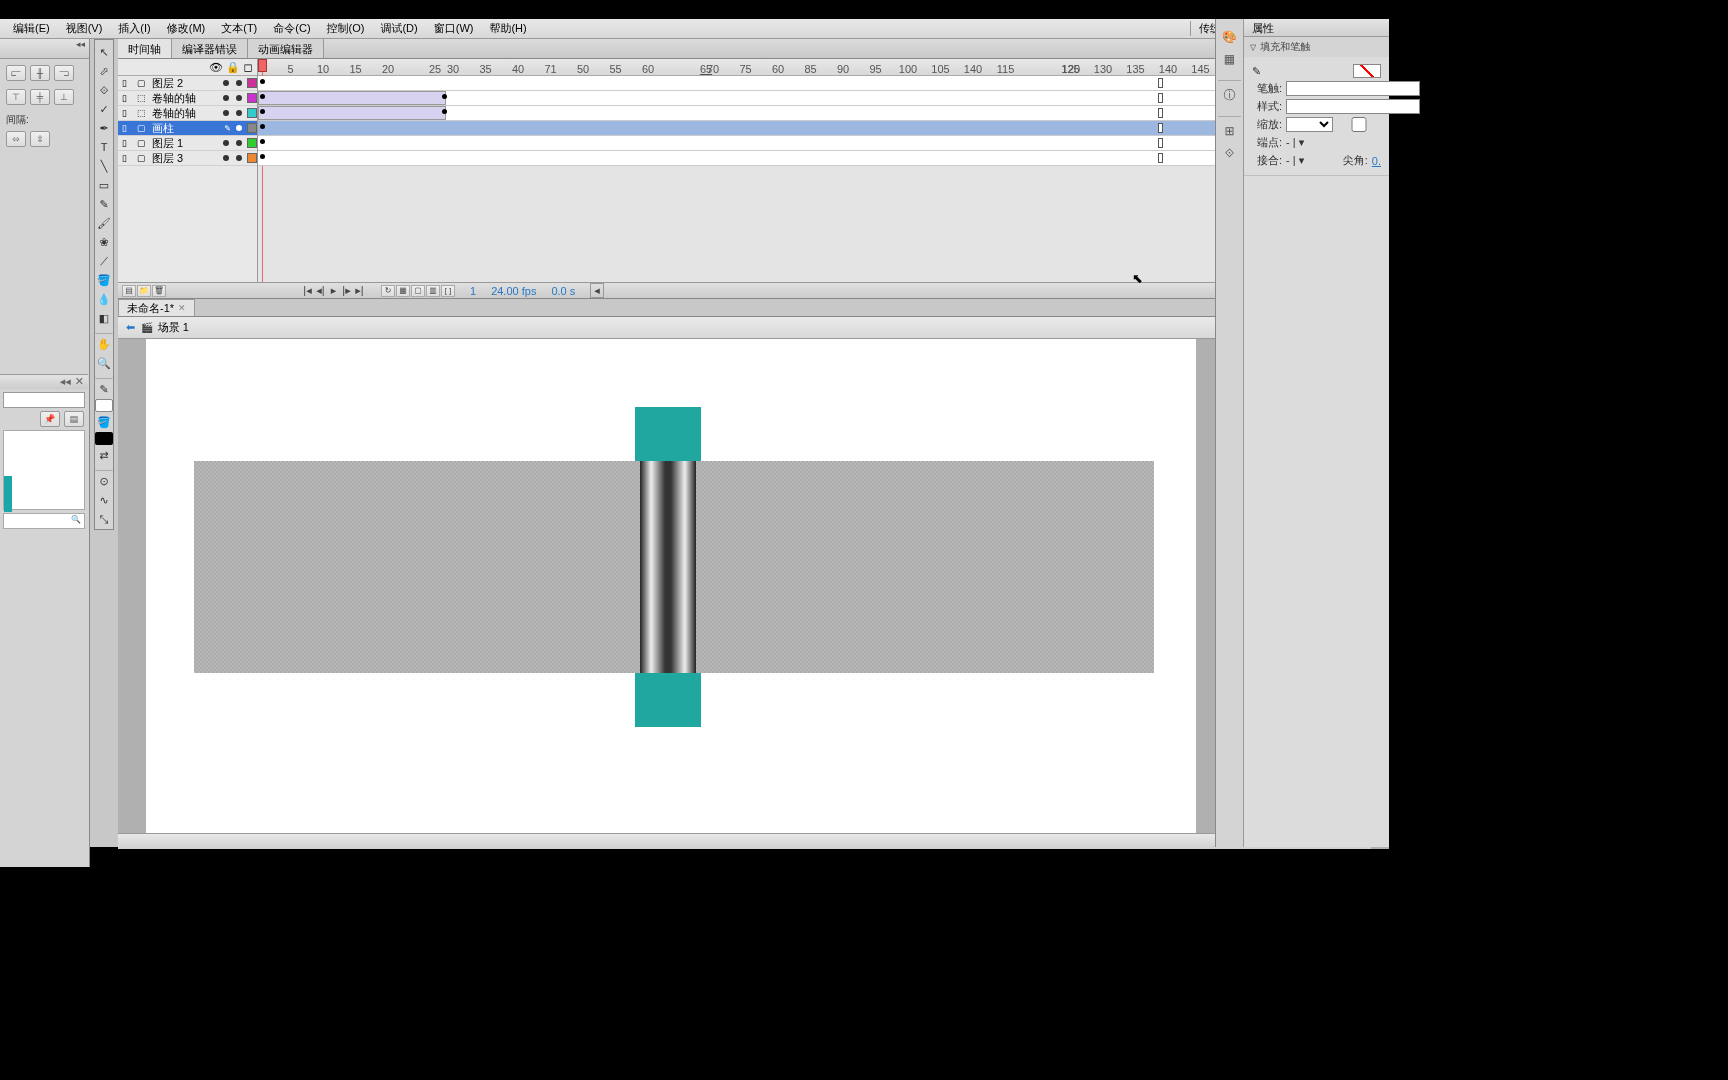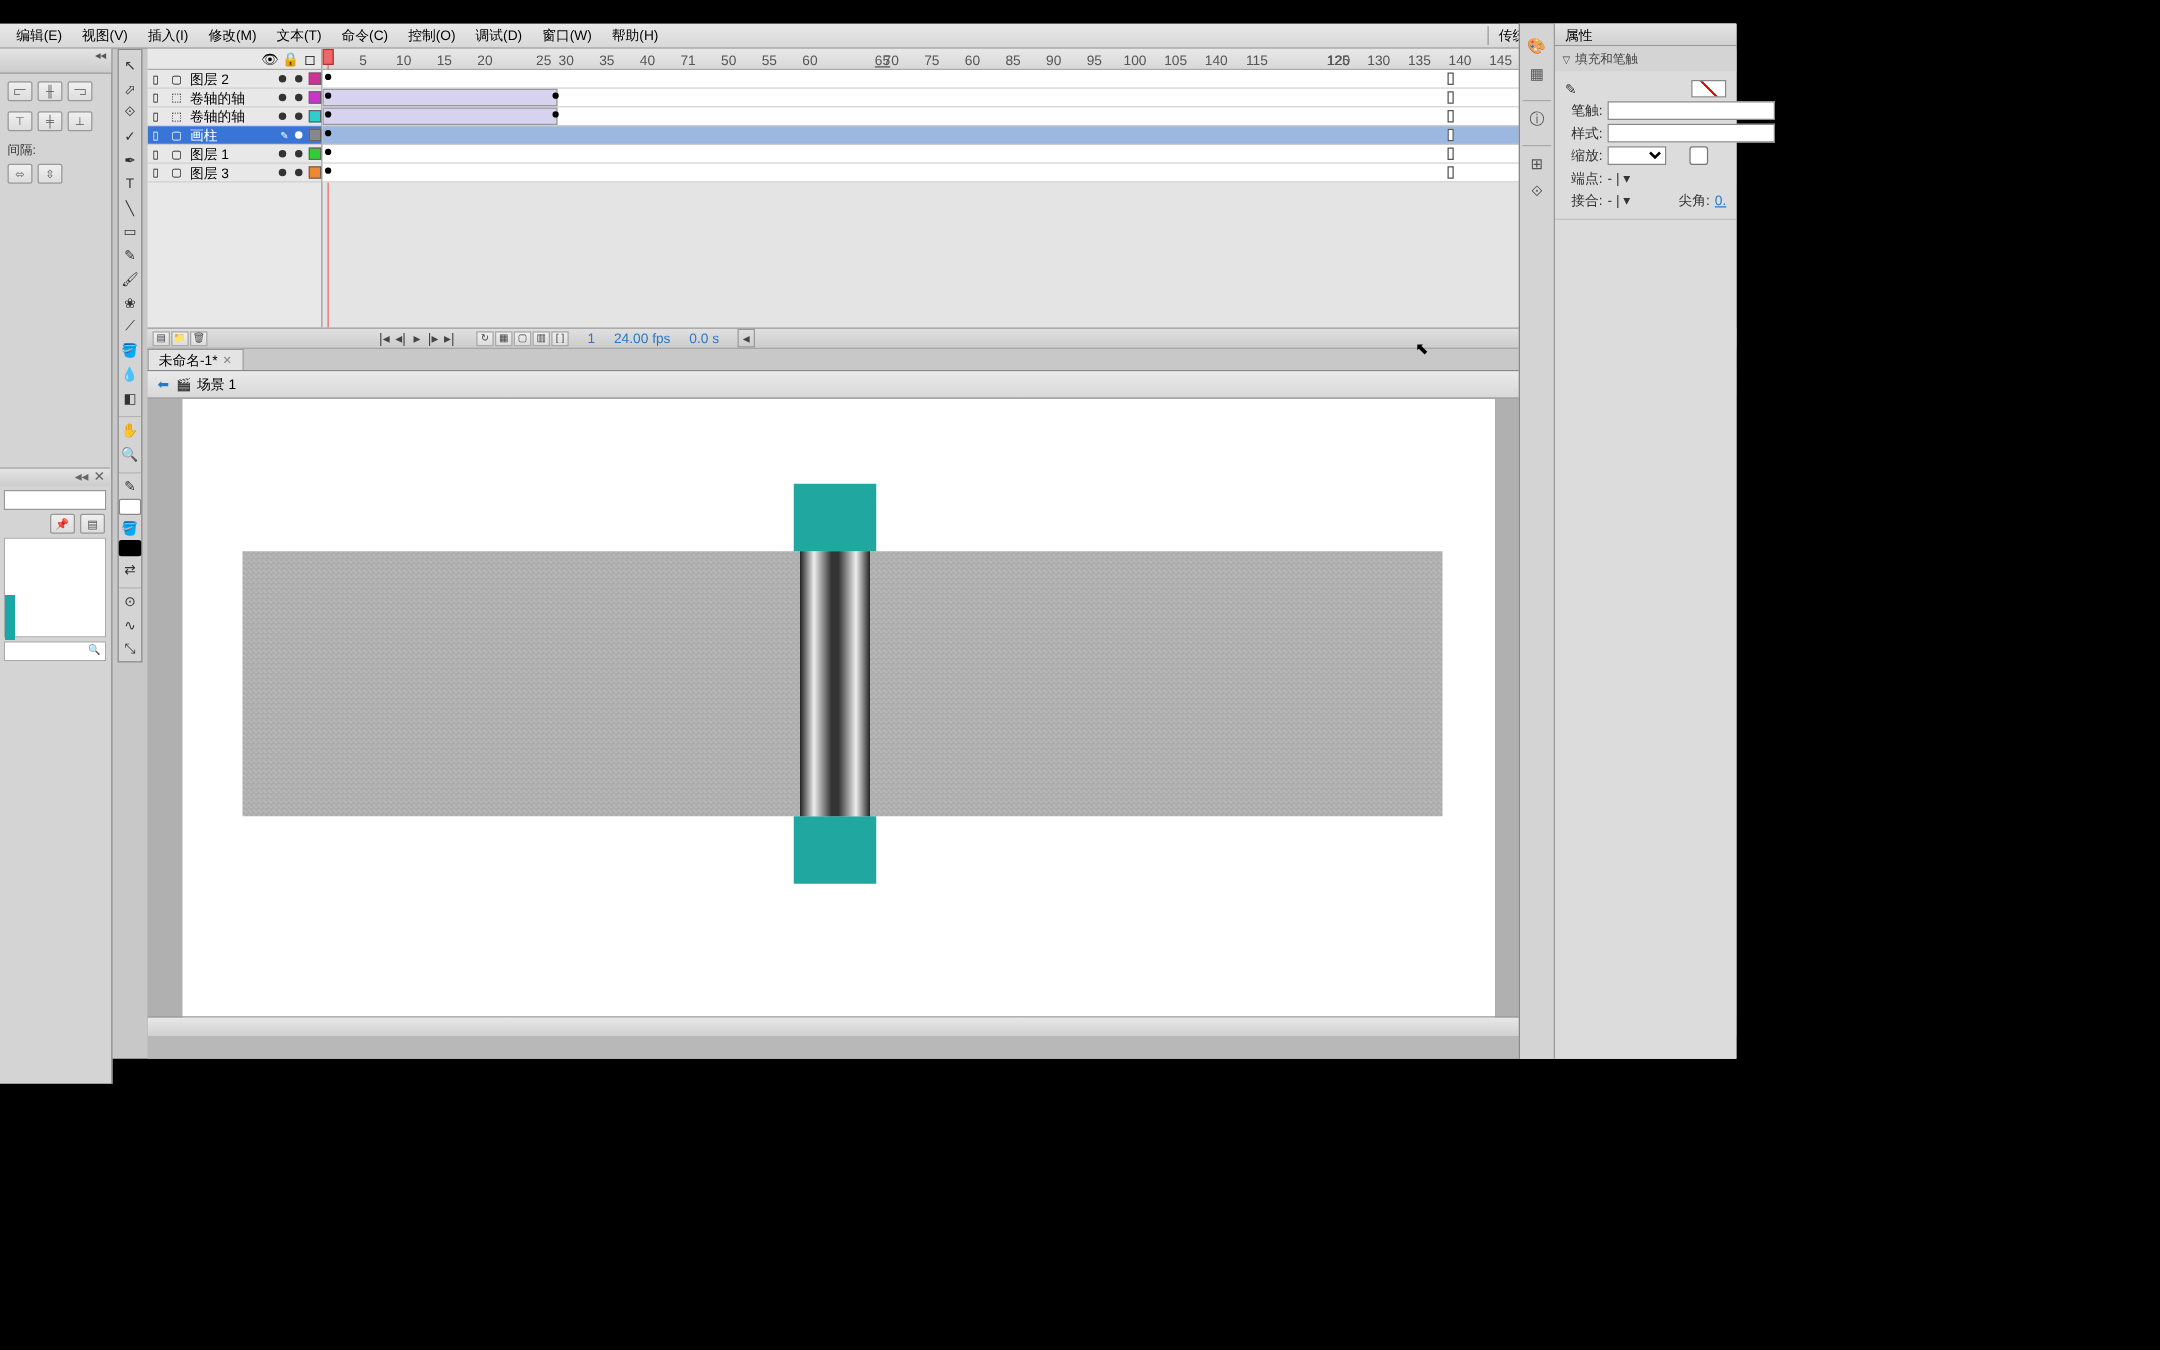--- a/index.html
+++ b/index.html
@@ -206,20 +206,25 @@
     <div class="tool">🪣</div>
     <div class="tool swatch-black"></div>
     <div class="tool">⇄</div>
     <div class="tool sep"></div>
     <div class="tool">⊙</div>
     <div class="tool">∿</div>
     <div class="tool">⤡</div>
   </div>
 
   <div class="main">
+    <div class="tl-tabs">
+      <div class="tl-tab active">时间轴</div>
+      <div class="tl-tab">编译器错误</div>
+      <div class="tl-tab">动画编辑器</div>
+    </div>
 
     <div class="timeline">
       <div class="tl-body">
         <div class="layers">
           <div class="layers-hdr">
             <span>👁</span>
             <span>🔒</span>
             <span>◻</span>
           </div>
           <div id="layers-container">

